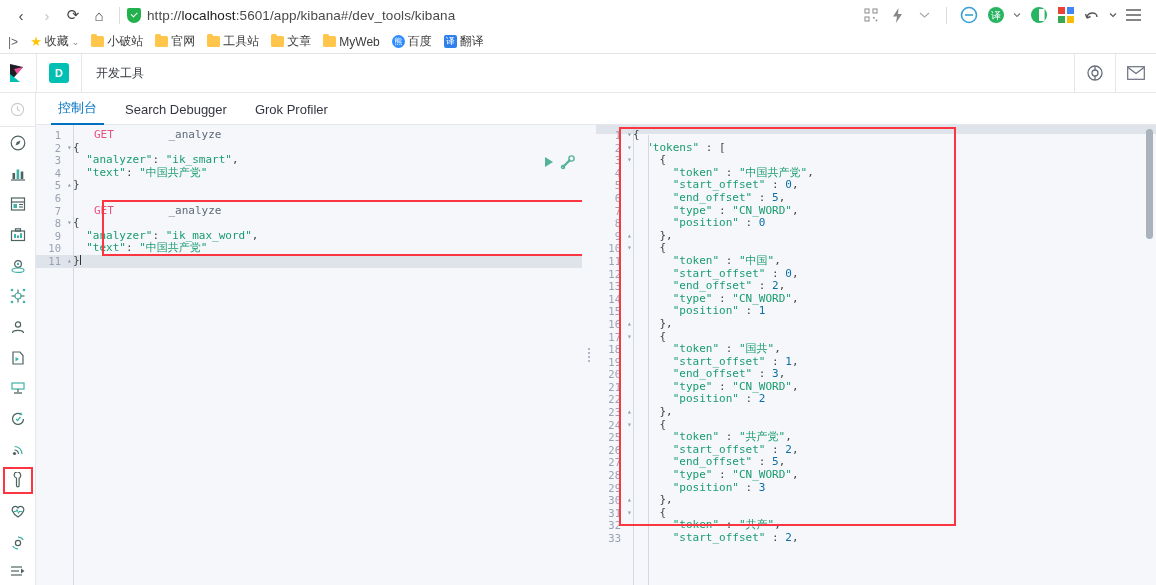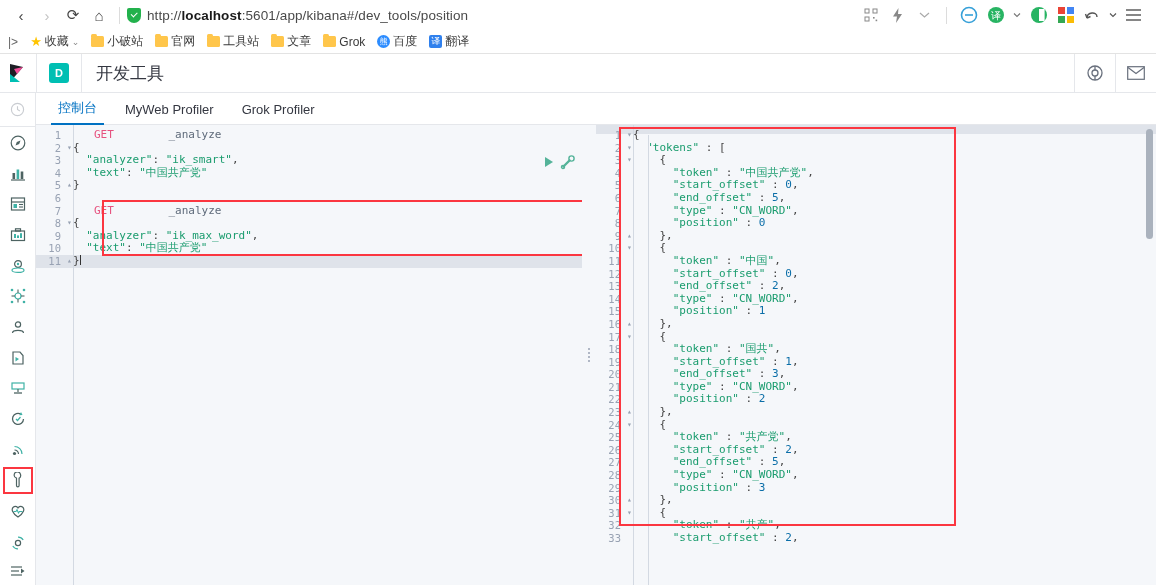--- a/index.html
+++ b/index.html
@@ -46,21 +46,21 @@
   .shield-ico:after {
     content: "";
     position: absolute;
     left: 3.5px; top: 4px;
     width: 5px; height: 2.5px;
     border-left: 1.6px solid #fff;
     border-bottom: 1.6px solid #fff;
     transform: rotate(-45deg);
   }
   .url-text { letter-spacing: .1px; }
-  .url-text b { color: #1a1a1a; font-weight: 700; }
+  .url-text b { color: #1a1a1a; font-weight: 400; }
   .tb-right {
     display: flex; align-items: center; gap: 2px; padding-right: 2px;
   }
   .tb-icon {
     width: 25px; height: 25px;
     display: flex; align-items: center; justify-content: center;
     cursor: pointer;
   }
 
   
@@ -121,21 +121,21 @@
   }
   .k-logo { width: 20px; height: 20px; }
   .hdr-sep { width:1px; height:39px; background:#e5e7eb; }
   .d-badge {
     width: 20px; height: 20px; border-radius: 3px;
     background: #00bfb3; color:#fff;
     font-size: 11px; font-weight: 700;
     display:flex;align-items:center;justify-content:center;
     margin: 0 12px;
   }
-  .app-title { font-size: 17px; color: #343741; padding-left: 14px; }
+  .app-title { font-size: 12px; color: #343741; padding-left: 14px; }
   .hdr-right { margin-left:auto; display:flex; align-items:center; height: 39px; }
   .hdr-icon {
     width: 40px; height: 39px;
     display:flex;align-items:center;justify-content:center;
     cursor:pointer; color:#69707d;
   }
 
   .app-body { flex: 1; display: flex; min-height: 0; justify-content: space-between; }
 
   
@@ -298,21 +298,21 @@
 <body>
 
 <div class="browser-toolbar">
   <div class="nav-btn">‹</div>
   <div class="nav-btn disabled">›</div>
   <div class="nav-btn">⟳</div>
   <div class="nav-btn">⌂</div>
   <div class="tb-sep"></div>
   <div class="url-area">
     <span class="shield-ico"></span>
-    <span class="url-text">http://<b>localhost</b><span>:5601/app/kibana#/dev_tools/position</span></span>
+    <span class="url-text">http://<b>localhost</b><span>:5601/app/kibana#/dev_tools/kibana</span></span>
   </div>
   <div class="tb-right">
     <div class="tb-icon">
       <svg width="14" height="14" viewBox="0 0 14 14">
           <g fill="none" stroke="#888" stroke-width="1">
             <rect x="1" y="1" width="4" height="4"></rect>
             <rect x="9" y="1" width="4" height="4"></rect>
             <rect x="1" y="9" width="4" height="4"></rect>
           </g>
           <rect x="9" y="9" width="1.6" height="1.6" fill="#888"></rect>
@@ -402,21 +402,21 @@
   <div class="bm">
     <span class="folder-ico"></span>
     <span>工具站</span>
   </div>
   <div class="bm">
     <span class="folder-ico"></span>
     <span>文章</span>
   </div>
   <div class="bm">
     <span class="folder-ico"></span>
-    <span>Grok</span>
+    <span>MyWeb</span>
   </div>
   <div class="bm">
     <span class="baidu-ico">熊</span>
     <span>百度</span>
   </div>
   <div class="bm">
     <span class="fanyi-ico">译</span>
     <span>翻译</span>
   </div>
 </div>
@@ -580,21 +580,21 @@
             </g>
             <path d="M11 4.5 L14.5 7 L11 9.5" fill="#4d6362"></path>
           </svg>
       </div>
     </div>
 
     <div class="main">
 
       <div class="tabs-row">
         <div class="tab active">控制台</div>
-        <div class="tab">MyWeb Profiler</div>
+        <div class="tab">Search Debugger</div>
         <div class="tab">Grok Profiler</div>
       </div>
 
 
       <div class="console">
 
         <div class="editor-pane">
           <div class="code" id="editor-code" style="padding-top:4px"><div class="code-row"><div class="gutter">1</div><div class="fold"></div><div class="ln-text"><span class="meth">GET</span><span class="path"> _analyze</span></div></div><div class="code-row"><div class="gutter">2</div><div class="fold">▾</div><div class="ln-text"><span class="punct">{</span></div></div><div class="code-row"><div class="gutter">3</div><div class="fold"></div><div class="ln-text"><span class="key">  "analyzer"</span><span class="punct">: </span><span class="str">"ik_smart"</span><span class="punct">,</span></div></div><div class="code-row"><div class="gutter">4</div><div class="fold"></div><div class="ln-text"><span class="key">  "text"</span><span class="punct">: </span><span class="str">"中国共产党"</span></div></div><div class="code-row"><div class="gutter">5</div><div class="fold">▴</div><div class="ln-text"><span class="punct">}</span></div></div><div class="code-row"><div class="gutter">6</div><div class="fold"></div><div class="ln-text"></div></div><div class="code-row"><div class="gutter">7</div><div class="fold"></div><div class="ln-text"><span class="meth">GET</span><span class="path"> _analyze</span></div></div><div class="code-row"><div class="gutter">8</div><div class="fold">▾</div><div class="ln-text"><span class="punct">{</span></div></div><div class="code-row"><div class="gutter">9</div><div class="fold"></div><div class="ln-text"><span class="key">  "analyzer"</span><span class="punct">: </span><span class="str">"ik_max_word"</span><span class="punct">,</span></div></div><div class="code-row"><div class="gutter">10</div><div class="fold"></div><div class="ln-text"><span class="key">  "text"</span><span class="punct">: </span><span class="str">"中国共产党"</span></div></div><div class="code-row row-hl"><div class="gutter">11</div><div class="fold">▴</div><div class="ln-text"><span class="punct">}</span><span class="caret"></span></div></div></div>
           <div class="vline" style="left:37px;height:100%;"></div>
           <div class="req-actions" style="left:540px; top:29px; transform:translateX(-100%);">

